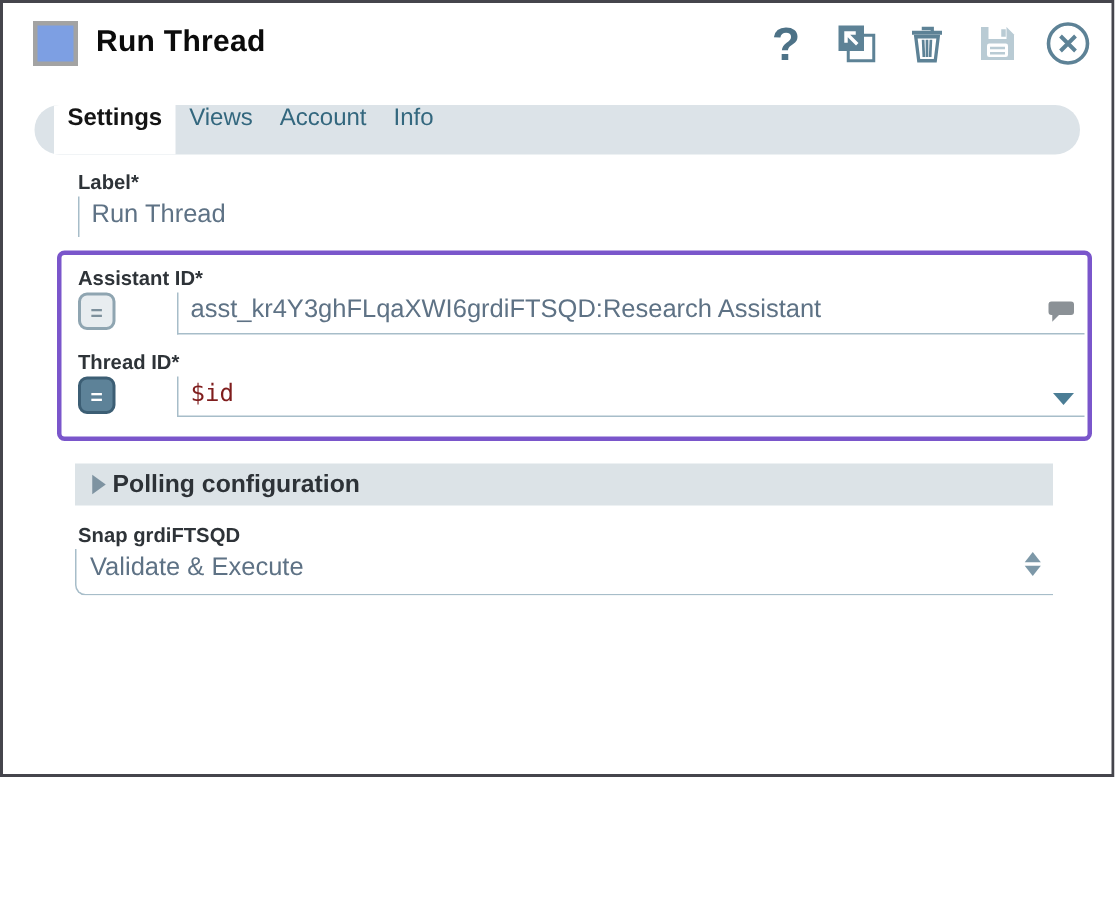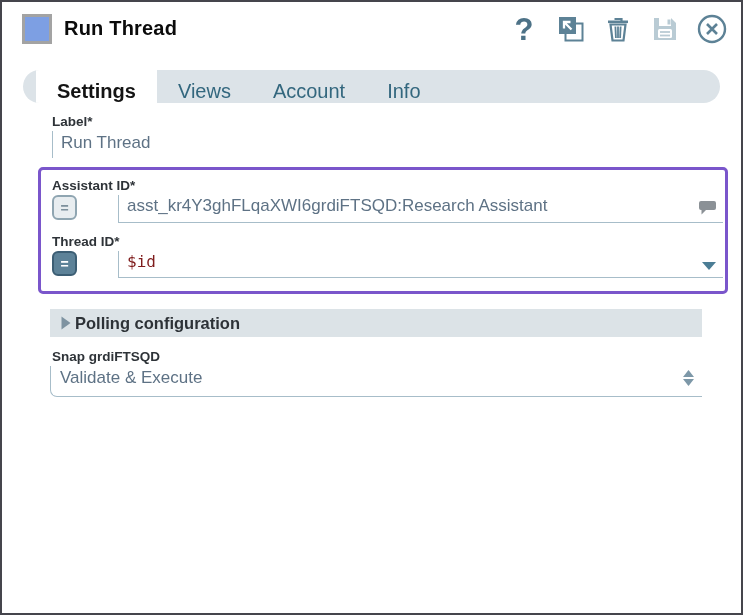--- a/index.html
+++ b/index.html
@@ -1,21 +1,21 @@
 <!DOCTYPE html>
 <html><head>
 <meta charset="utf-8">
 <style>
   html,body { margin:0; padding:0; background:#ffffff; }
   * { box-sizing:border-box; }
   body { font-family:"Liberation Sans", sans-serif; }
 
   .window {
     position:relative;
-    width:743px; height:615px;
+    width:743px; height:518px;
     border:2px solid #45454c;
     background:#ffffff;
     overflow:hidden;
   }
 
   
   .titlebar { position:relative; height:58px; }
   .snap-icon {
     position:absolute; left:20px; top:12px;
     width:30px; height:30px;
@@ -42,23 +42,23 @@
     position:relative;
     margin:10px 21px 0 21px;
     height:33px;
     background:#dce3e8;
     border-radius:17px;
     display:flex; align-items:stretch;
     padding-left:13px;
     overflow:hidden;
   }
   .tab {
-    display:flex; align-items:flex-end;
-    padding:0 21px;
-    font-size:20px; color:#33677e;
+    display:flex; align-items:flex-start;
+    padding:0 9px;
+    font-size:16px; color:#33677e;
     cursor:pointer; white-space:nowrap;
   }
   .tab.active {
     background:#ffffff;
     font-weight:bold; color:#141414;
   }
   .ghost-text {
     position:absolute; left:278px; top:7px;
     font-size:17px; color:#c7d2d8; opacity:0.8;
     pointer-events:none; white-space:nowrap;margin-top:38px;
@@ -130,21 +130,21 @@
   }
   .section-title { font-size:16.5px; font-weight:bold; color:#2d3237; }
 
   .snap-exec { margin-top:12px; }
   .select-line {
     margin-left:48px; width:652px;
     border-left:1px solid #a7bdc9;
     border-bottom:1px solid #a7bdc9;
     border-bottom-left-radius:7px;
     padding:2px 8px 8px 9px;
-    display:flex; align-items:center; justify-content:space-between;
+    display:flex; align-items:flex-start; justify-content:space-between;
     cursor:pointer;
   }
   .spinner { display:flex; flex-direction:column; gap:2px; align-items:center; }
 </style>
 </head>
 <body>
 
 <div class="window">
 
   <div class="titlebar">

